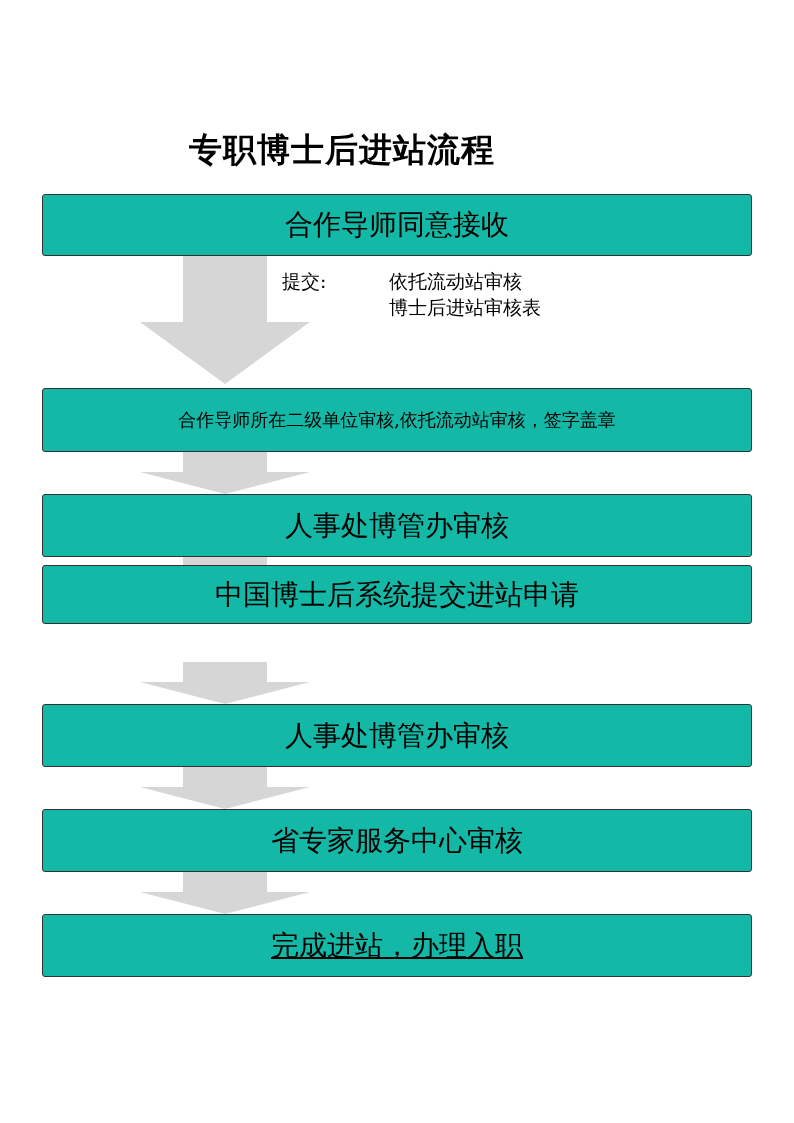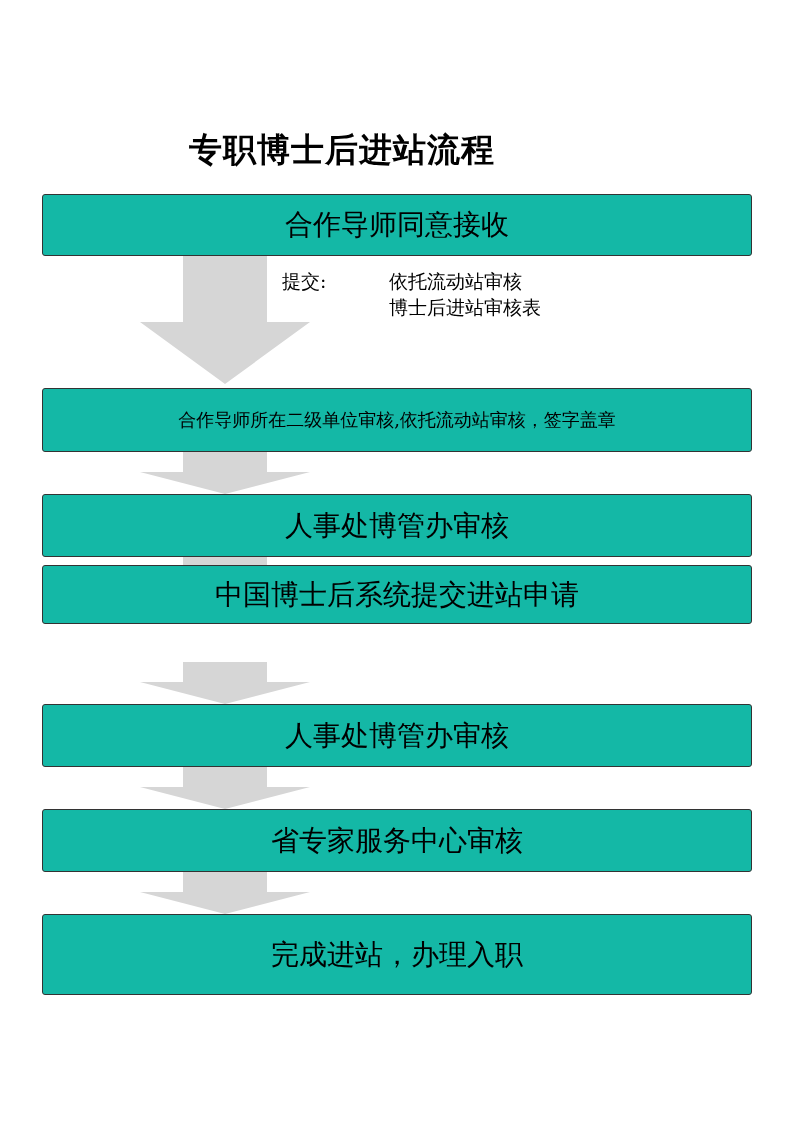--- a/index.html
+++ b/index.html
@@ -64,13 +64,13 @@
 <svg class="arrow" style="left:140px;top:767px;" width="170" height="42">
     <polygon points="43,0 127,0 127,20 170,20 85,42 0,20 43,20" fill="#d6d6d6"></polygon>
   </svg>
 
 <div class="box" style="top:809px;height:63px;">省专家服务中心审核</div>
 
 <svg class="arrow" style="left:140px;top:872px;" width="170" height="42">
     <polygon points="43,0 127,0 127,20 170,20 85,42 0,20 43,20" fill="#d6d6d6"></polygon>
   </svg>
 
-<div class="box" style="top:914px;height:81px;">完成进站，办理入职</div>
+<div class="box" style="top:914px;height:63px;text-decoration:underline;">完成进站，办理入职</div>
 
 </body></html>

